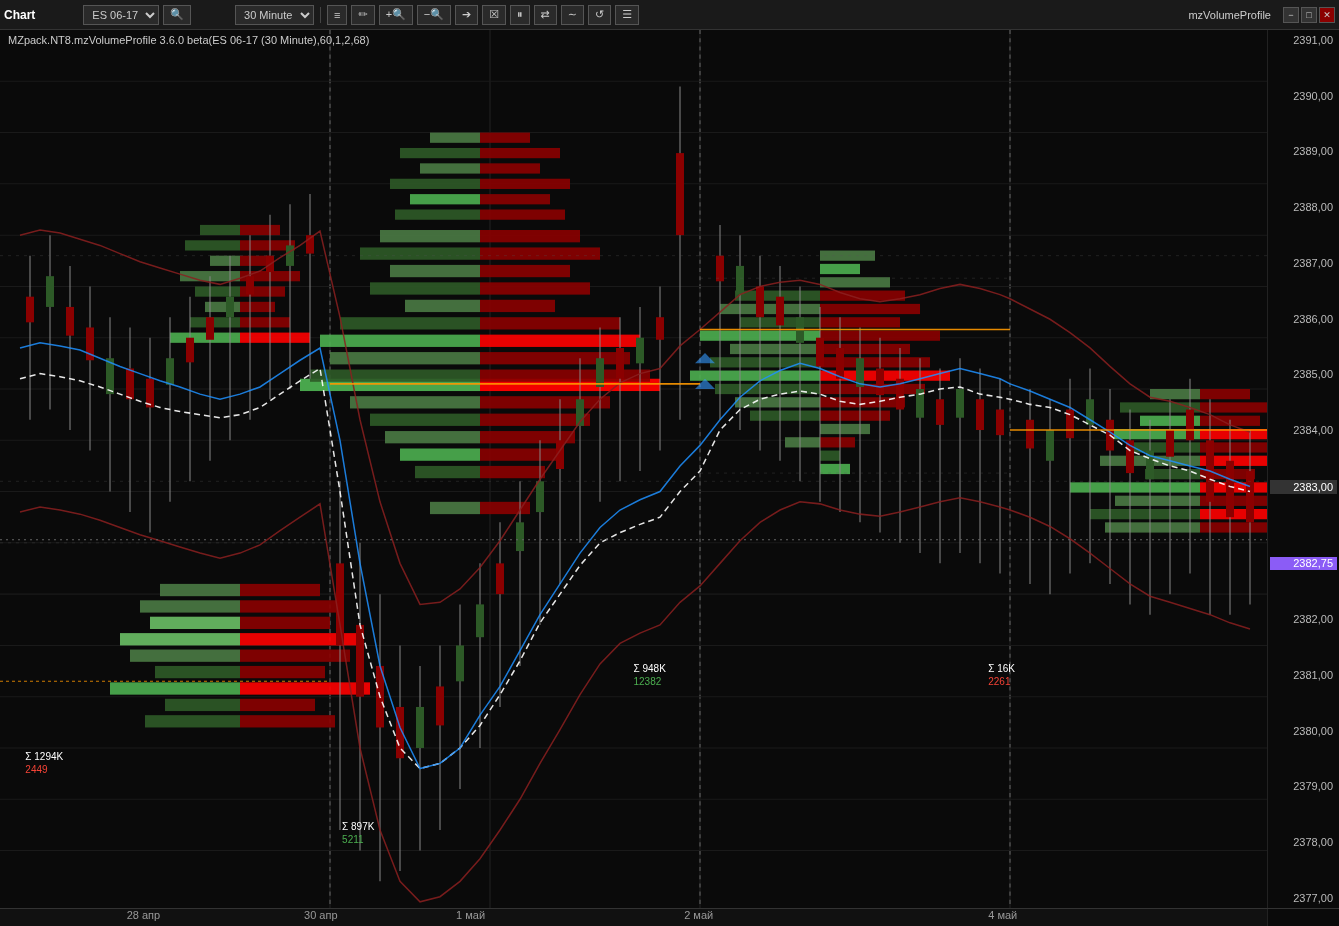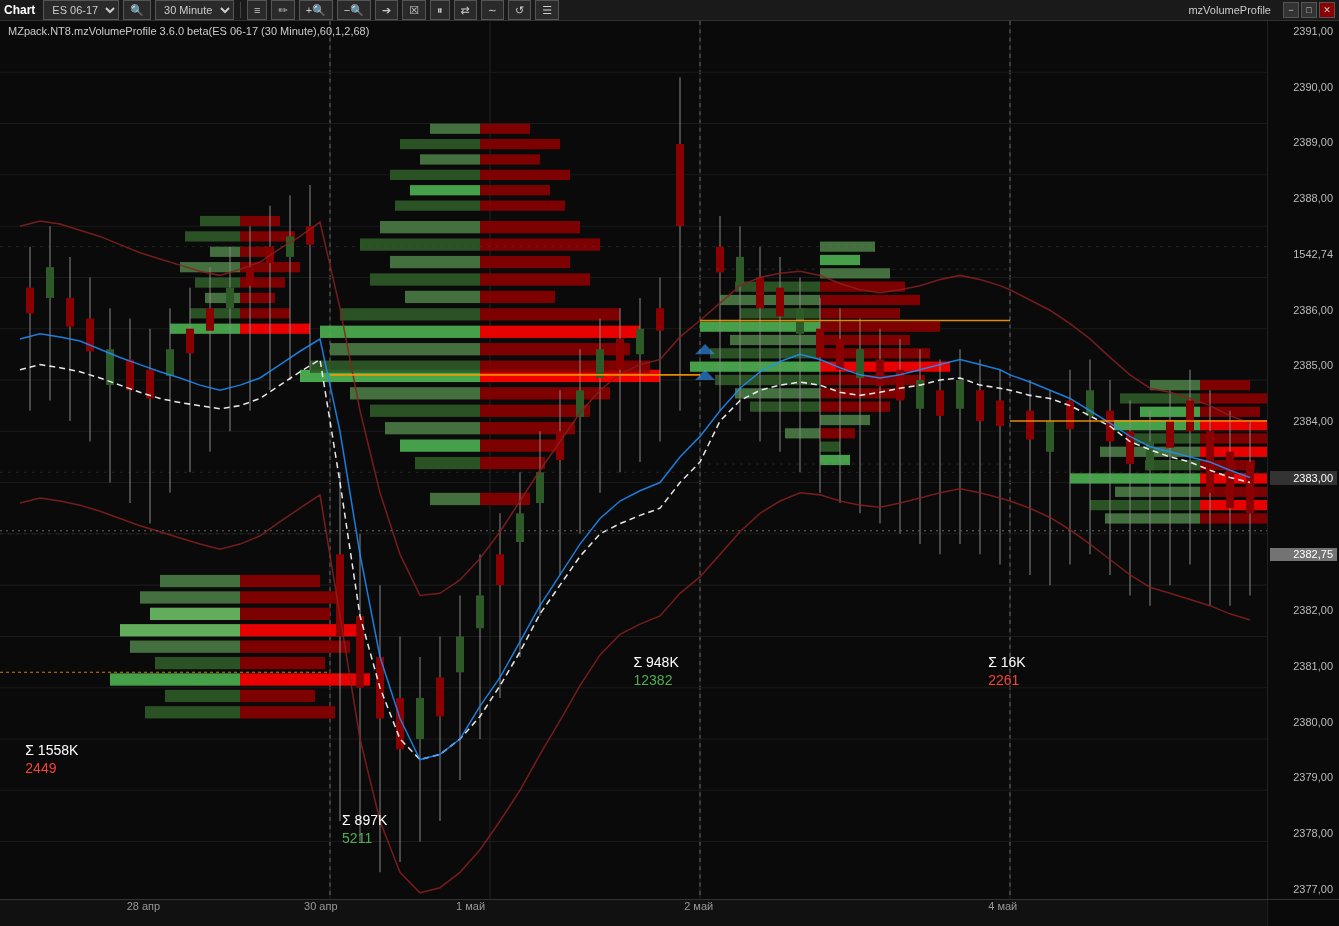--- a/index.html
+++ b/index.html
@@ -3,40 +3,40 @@
   <meta charset="utf-8">
   <style>
     * { margin: 0; padding: 0; box-sizing: border-box; }
     body { background: #000; color: #ccc; font-family: Arial, sans-serif; font-size: 12px; width: 1339px; height: 926px; overflow: hidden; }
 
     
     #titlebar {
       display: flex;
       align-items: center;
       background: #1a1a1a;
-      height: 21px;
+      height: 30px;
       padding: 0 4px;
       gap: 4px;
       border-bottom: 1px solid #333;
     }
     #titlebar .title-label {
       color: #fff;
       font-size: 12px;
       font-weight: bold;
       margin-right: 4px;
     }
     #titlebar select, #titlebar .toolbar-btn {
       background: #2a2a2a;
       color: #ccc;
       border: 1px solid #555;
       height: 20px;
       font-size: 11px;
       cursor: pointer;
     }
-    #titlebar select { padding: 0 4px; }
+    #titlebar select { padding: 0 4px; margin-left: 40px; }
     #titlebar .toolbar-btn { padding: 0 6px; display: inline-flex; align-items: center; justify-content: center; }
     #titlebar .separator { width: 1px; height: 16px; background: #444; margin: 0 2px; }
     #titlebar .spacer { flex: 1; }
     #titlebar .window-title { color: #ccc; font-size: 11px; margin-left: 17px; }
     #titlebar .win-controls { display: flex; gap: 2px; margin-left: 8px; }
     #titlebar .win-btn { width: 16px; height: 16px; background: #333; border: 1px solid #555; display: flex; align-items: center; justify-content: center; font-size: 9px; color: #ccc; cursor: pointer; }
 
     
     #chart-wrapper {
       display: flex;
@@ -72,21 +72,21 @@
       padding-right: 4px;
       line-height: 1.1;
     }
     .price-label.highlight {
       color: #fff;
       background: #333;
       padding: 1px 4px 1px 0;
     }
     .price-label.current {
       color: #fff;
-      background: #737373;
+      background: #8b5cf6;
       margin-top: 20px;
     }
     .date-label {
       font-size: 11px;
       color: #999;
       position: absolute;
     }
 
     
     #indicator-label {
@@ -108,21 +108,21 @@
     
     #chart-svg {
       position: absolute;
       top: 0; left: 0;
       width: 100%; height: 100%;
     }
 
     
     .stat-overlay {
       position: absolute;
-      font-size: 14px;
+      font-size: 10px;
       line-height: 1.3;
     }
     .stat-white { color: #fff; }
     .stat-green { color: #4caf50; }
     .stat-red { color: #f44336; }
   </style>
 </head>
 <body>
 
 <div id="titlebar">
@@ -512,21 +512,21 @@
       <line x1="700" y1="242" x2="1010" y2="242" stroke="#555" stroke-width="0.5" stroke-dasharray="3,5" opacity="0.6"></line>
       <line x1="700" y1="432" x2="1010" y2="432" stroke="#555" stroke-width="0.5" stroke-dasharray="3,5" opacity="0.6"></line>
 
       <line x1="0" y1="497" x2="1267" y2="497" stroke="#666" stroke-width="1" stroke-dasharray="2,4"></line>
 
       <polygon points="695,325 705,315 715,325" fill="#3399ff" opacity="0.6"></polygon>
       <polygon points="695,350 705,340 715,350" fill="#3399ff" opacity="0.6"></polygon>
     </svg>
 
     <div class="stat-overlay" style="left:2%; top:82%;">
-      <div class="stat-white">Σ 1558K</div>
+      <div class="stat-white">Σ 1294K</div>
       <div class="stat-red">2449</div>
     </div>
 
     <div class="stat-overlay" style="left:27%; top:90%;">
       <div class="stat-white">Σ 897K</div>
       <div class="stat-green">5211</div>
     </div>
 
     <div class="stat-overlay" style="left:50%; top:72%;">
       <div class="stat-white">Σ 948K</div>
@@ -538,21 +538,21 @@
       <div class="stat-red">2261</div>
     </div>
 
   </div>
 
   <div id="price-axis">
     <div class="price-label">2391,00</div>
     <div class="price-label">2390,00</div>
     <div class="price-label">2389,00</div>
     <div class="price-label">2388,00</div>
-    <div class="price-label">1542,74</div>
+    <div class="price-label">2387,00</div>
     <div class="price-label">2386,00</div>
     <div class="price-label">2385,00</div>
     <div class="price-label">2384,00</div>
     <div class="price-label highlight">2383,00</div>
     <div class="price-label current">2382,75</div>
     <div class="price-label">2382,00</div>
     <div class="price-label">2381,00</div>
     <div class="price-label">2380,00</div>
     <div class="price-label">2379,00</div>
     <div class="price-label">2378,00</div>

